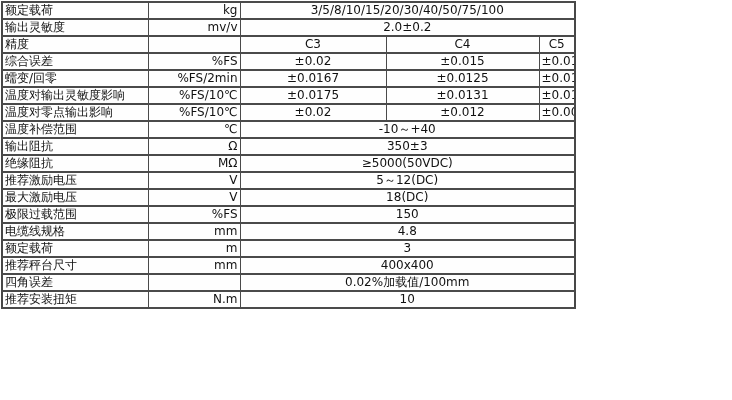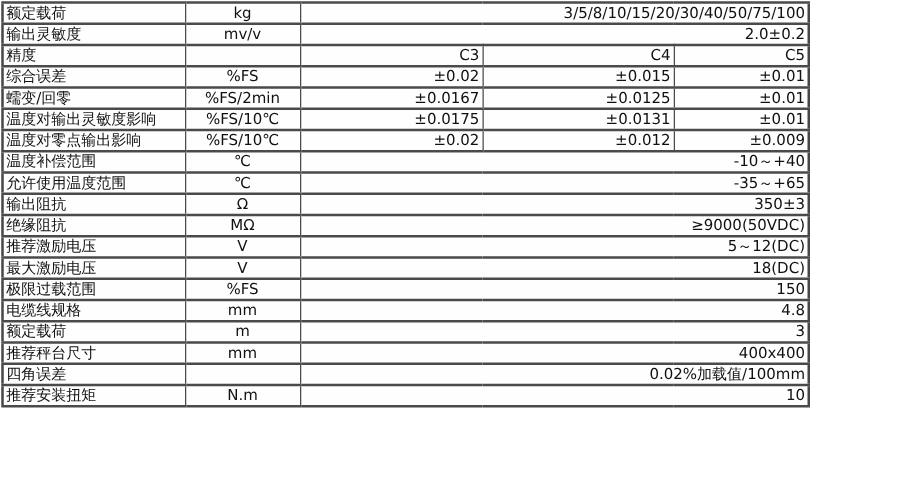--- a/index.html
+++ b/index.html
@@ -6,42 +6,42 @@
     margin: 0;
     padding: 0;
     background: #ffffff;
     width: 732px;
     height: 400px;
     overflow: hidden;
   }
   table.spec {
     border-collapse: collapse;
     table-layout: fixed;
-    width: 647px;
+    width: 575px;
     margin: 1px 0 0 1px;
     font-family: "DejaVu Sans", "Liberation Sans", sans-serif;
     font-size: 12px;
     color: #111111;
     border: 2px solid #474747;
     background: #fefefe;
   }
   table.spec td {
     border: 1px solid #4a4a4a;
     border-top-width: 2px;
     border-bottom-width: 2px;
     height: 15px;
     line-height: 15px;
     padding: 0 2px;
     overflow: hidden;
     white-space: nowrap;
     vertical-align: middle;
   }
   td.p { text-align: left; padding-left: 3px; }
-  td.u { text-align: center; }
-  td.v { text-align: right; }
+  td.u { text-align: right; }
+  td.v { text-align: center; }
 </style>
 </head>
 <body>
 
 <table class="spec">
   <colgroup>
     <col style="width:146px">
     <col style="width:92px">
     <col style="width:146px">
     <col style="width:153px">
@@ -92,33 +92,28 @@
         <td class="v">±0.02</td>
         <td class="v">±0.012</td>
         <td class="v">±0.009</td>
       </tr>
       <tr>
         <td class="p">温度补偿范围</td>
         <td class="u">℃</td>
         <td class="v" colspan="3">-10～+40</td>
       </tr>
       <tr>
-        <td class="p">允许使用温度范围</td>
-        <td class="u">℃</td>
-        <td class="v" colspan="3">-35～+65</td>
-      </tr>
-      <tr>
         <td class="p">输出阻抗</td>
         <td class="u">Ω</td>
         <td class="v" colspan="3">350±3</td>
       </tr>
       <tr>
         <td class="p">绝缘阻抗</td>
         <td class="u">MΩ</td>
-        <td class="v" colspan="3">≥9000(50VDC)</td>
+        <td class="v" colspan="3">≥5000(50VDC)</td>
       </tr>
       <tr>
         <td class="p">推荐激励电压</td>
         <td class="u">V</td>
         <td class="v" colspan="3">5～12(DC)</td>
       </tr>
       <tr>
         <td class="p">最大激励电压</td>
         <td class="u">V</td>
         <td class="v" colspan="3">18(DC)</td>

